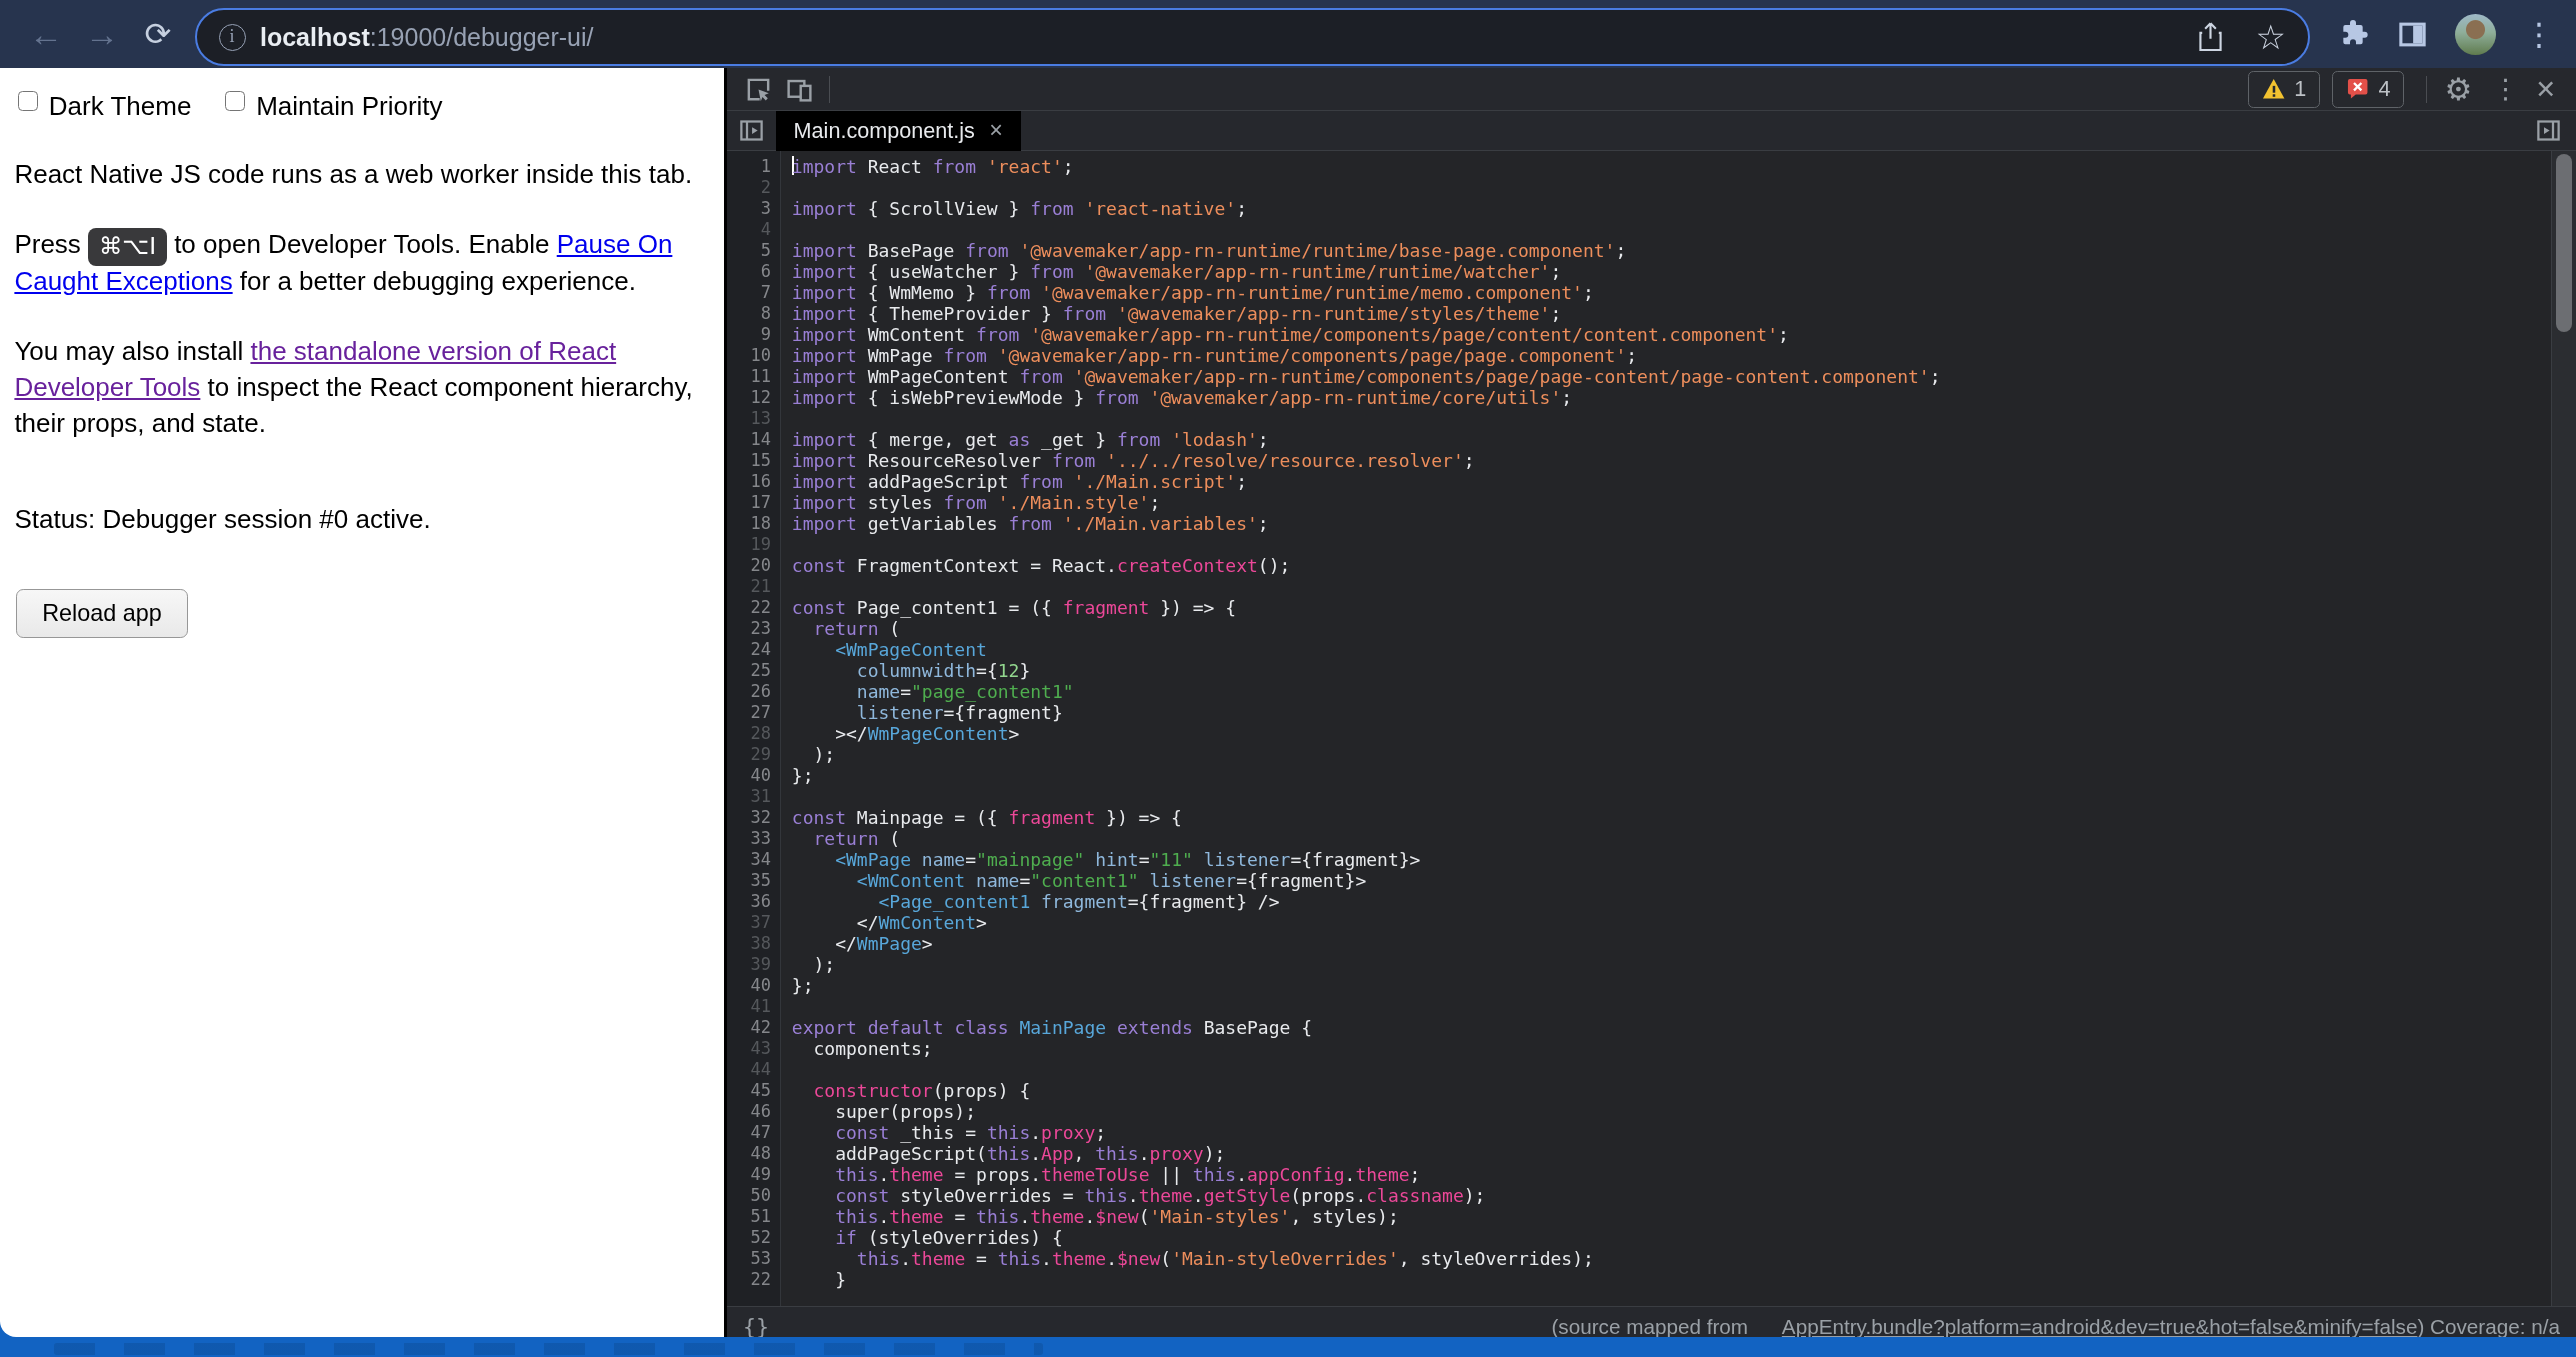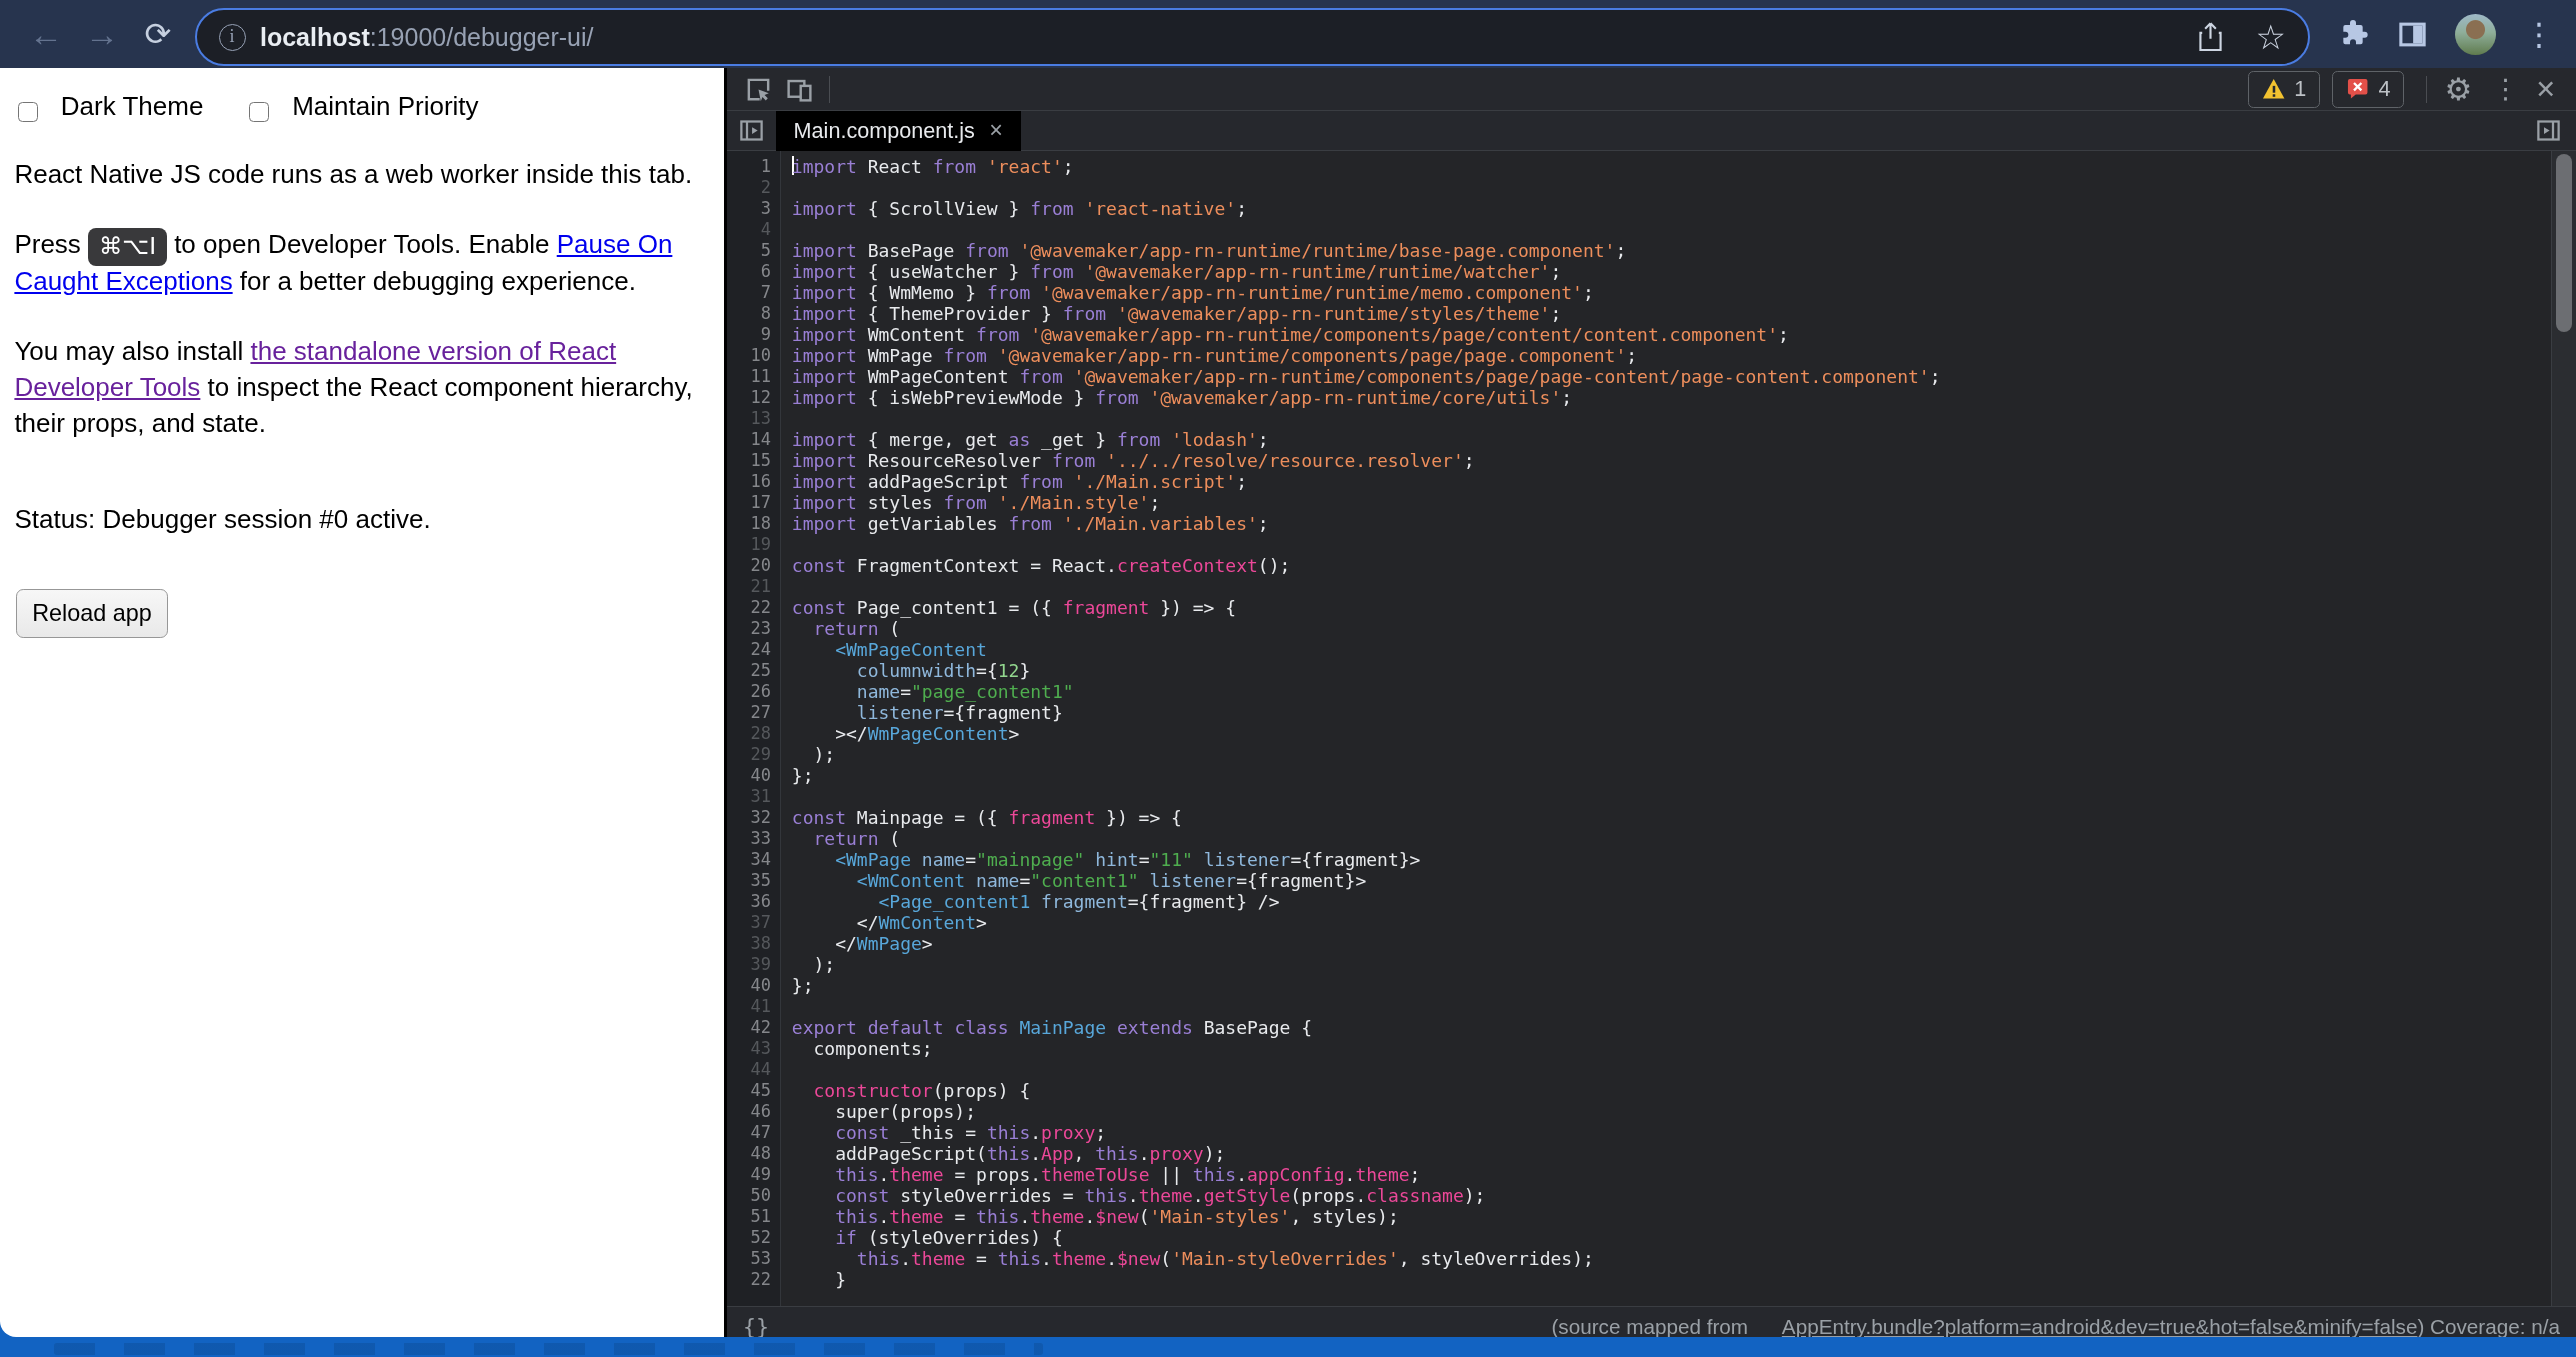--- a/index.html
+++ b/index.html
@@ -40,37 +40,37 @@
       linear-gradient(180deg, #9fb9c8 0%, #8fae9a 45%, #5f7b4e 100%);
   }
   .kebab { color:#b7c7e4; font-size:31px; line-height:31px; letter-spacing:0; }
 
   
   .page {
     position:absolute; left:0; top:68px; width:724px; height:1269px;
     background:#ffffff; color:#000; border-bottom-left-radius:16px;
     padding:12.6px 12.6px 0 14.4px; font-size:26px;
   }
-  .cb-row { display:flex; align-items:flex-end; margin:10.8px 0 0 3.6px;gap:12px; }
+  .cb-row { display:flex; align-items:flex-start; margin:10.8px 0 0 3.6px; }
   .cb {
     width:20px; height:20px; border:1.8px solid #757575; border-radius:4.5px;
     background:#fff; margin-right:10.8px; flex:none;
   }
   .cb-label { margin-right:34px; }
   .page p { margin:34px 0; line-height:36px; width:705px; }
   .page .status-p { margin-top:60px; }
   kbd.shortcut {
     background:#39393b; color:#fff; border-radius:8px; padding:3.6px 10.8px 6.3px;
     font-size:23.4px; font-family:"DejaVu Sans", sans-serif;
   }
   a.link-blue { color:#0000ee; text-decoration:underline; cursor:pointer; }
   a.link-visited { color:#68219c; text-decoration:underline; cursor:pointer; }
   .reload-btn {
     margin:18px 0 0 1.8px; font-size:23.4px; font-family:"Liberation Sans", sans-serif;
-    padding:10px 15px; border:0.9px solid #979797; border-radius:7.2px;
+    padding:10px 25px; border:0.9px solid #979797; border-radius:7.2px;
     background:linear-gradient(#f7f7f7,#e9e9e9); color:#000; cursor:pointer;
   }
 
   
   .devtools {
     position:absolute; left:724px; top:68px; width:1852px; height:1278px;
     border-left:3.6px solid #000; background:#242528;
     display:flex; flex-direction:column; color:#bdc1c6;
   }
   .dt-tabbar {

